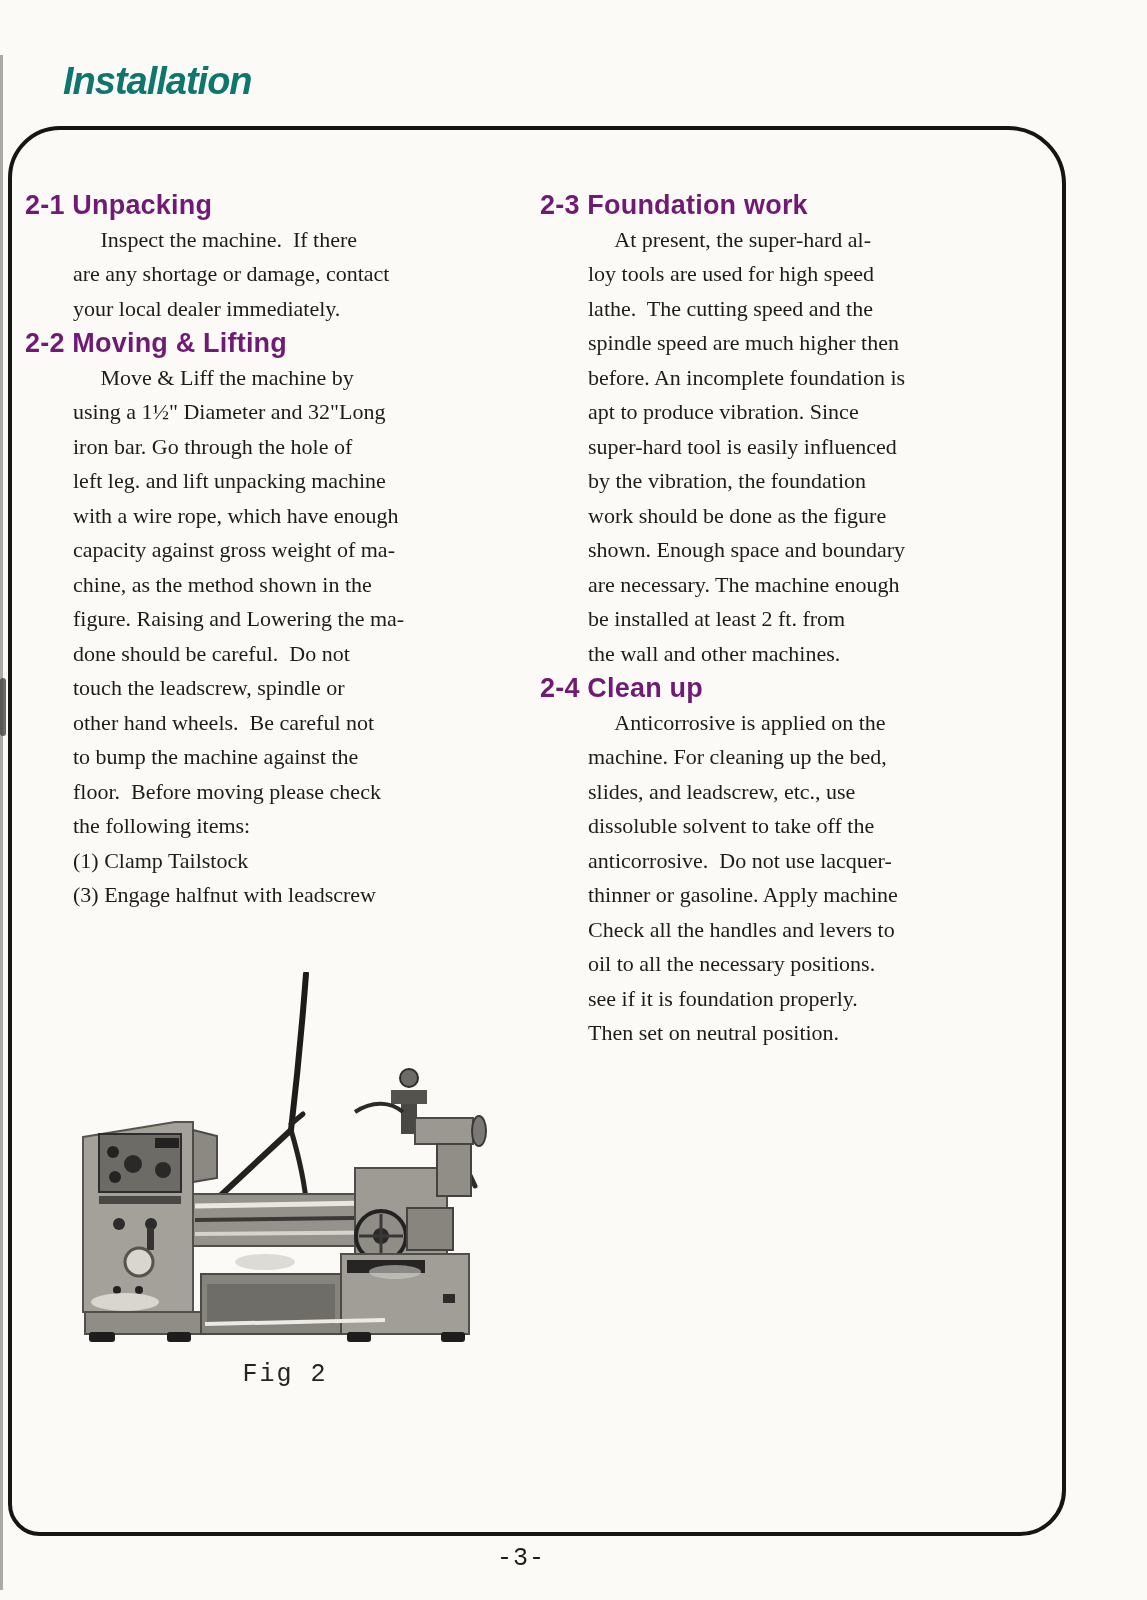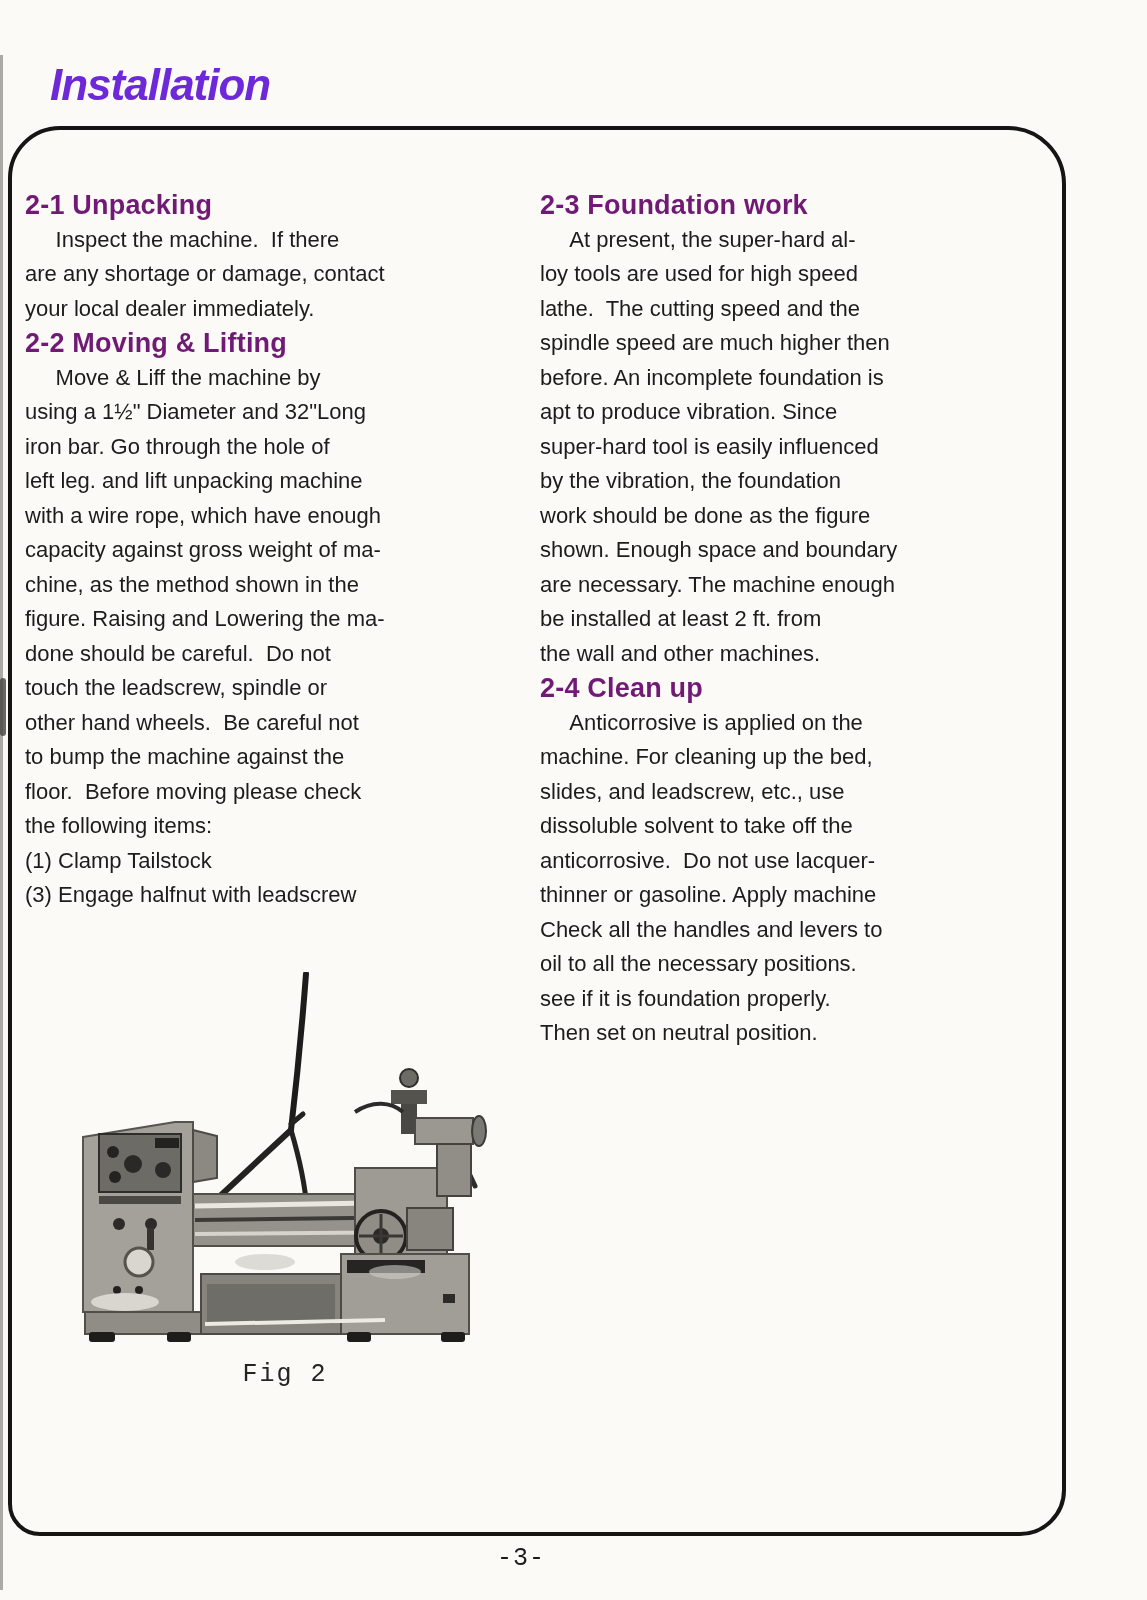--- a/index.html
+++ b/index.html
@@ -8,24 +8,24 @@
     background:#fbfaf7;
     font-family:"Liberation Mono",monospace;
     color:#1b1b1a;
     overflow:hidden;
   }
   
   .scan-edge{position:absolute;left:0;top:55px;width:3px;height:1535px;background:#6a6761;opacity:.55;}
   .scan-smudge{position:absolute;left:0;top:678px;width:6px;height:58px;background:#44423d;border-radius:3px;opacity:.8;}
 
   .page-title{
-    position:absolute;left:50px;top:60px;
+    position:absolute;left:63px;top:60px;
     font-family:"Liberation Sans",sans-serif;
     font-style:italic;font-weight:bold;
-    font-size:44px;letter-spacing:-1px;color:#6d28d9;
+    font-size:38px;letter-spacing:-1px;color:#0f766e;
   }
 
   .content-box{
     position:absolute;left:8px;top:126px;
     width:1050px;height:1402px;
     border:4px solid #151514;
     border-radius:52px 58px 46px 32px;
     background:transparent;
   }
 
@@ -33,22 +33,22 @@
   .col-left{left:25px;top:188px;width:505px;}
   .col-right{left:540px;top:188px;width:502px;}
 
   .sec-heading{
     font-family:"Liberation Sans",sans-serif;
     font-weight:bold;font-size:27px;line-height:34.5px;
     margin:0;color:#701a75;letter-spacing:0.2px;
   }
   .line{
     white-space:pre;
-    font-family:Liberation Sans, sans-serif;
-    font-size:22px;line-height:34.5px;color:#1c1c1b;
+    font-family:Liberation Serif, serif;
+    font-size:22px;line-height:34.5px;color:#1c1c1b;margin-left:48px;
   }
 
   .figure{
     position:absolute;left:55px;top:972px;width:432px;
     text-align:center;
   }
   .figure svg{display:block;}
   .figure-caption{
     margin-top:16px;
     font-family:"Liberation Mono",monospace;

